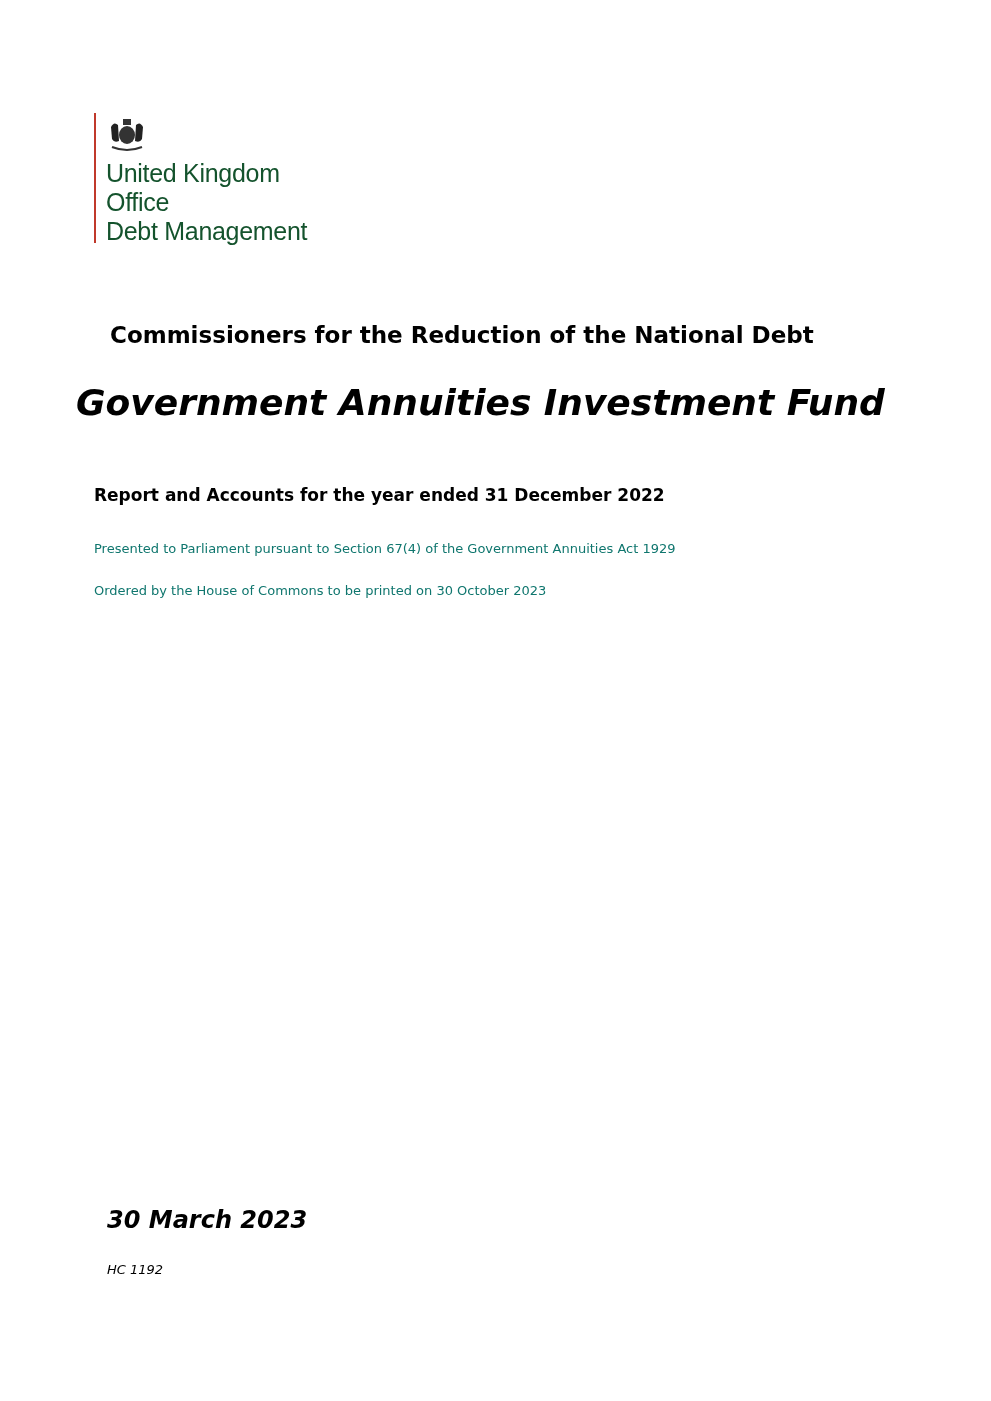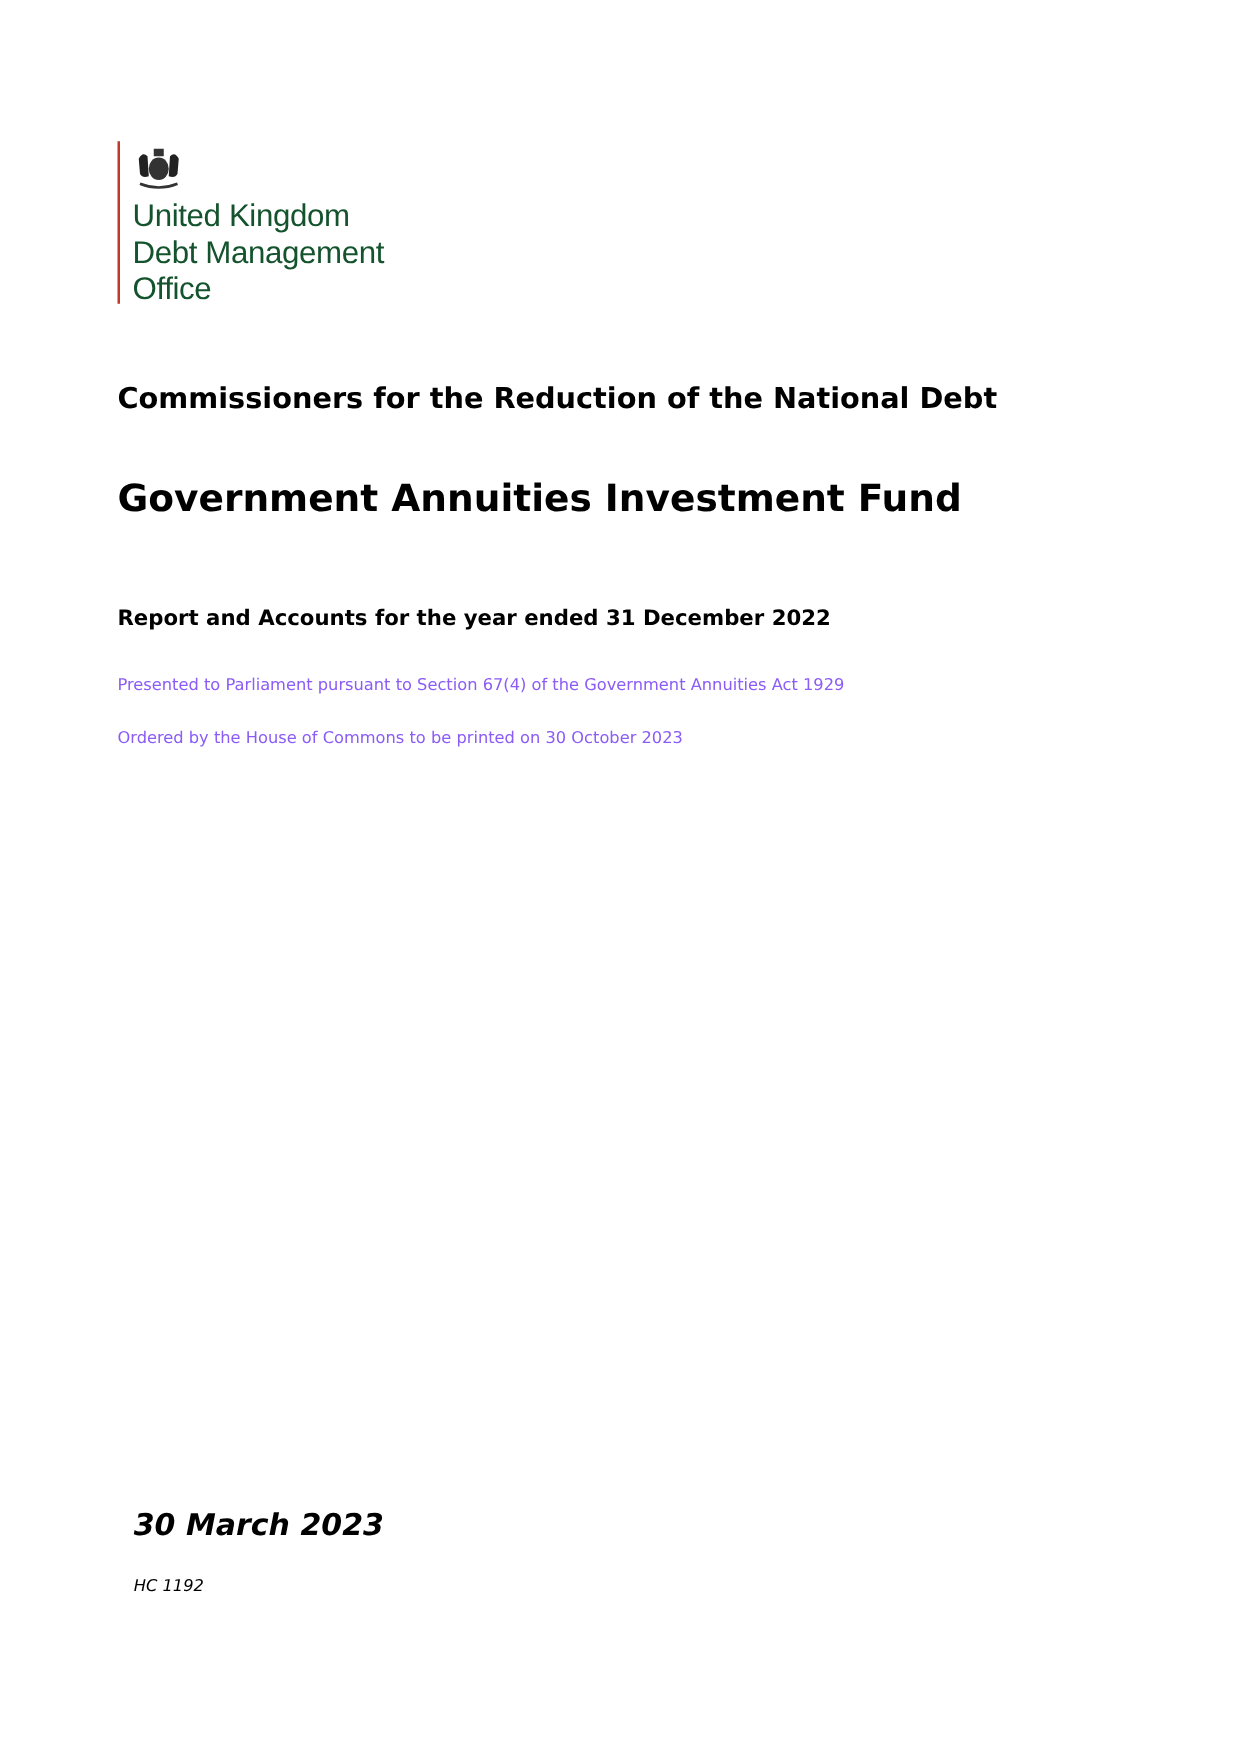--- a/index.html
+++ b/index.html
@@ -3,45 +3,45 @@
 <meta charset="utf-8">
 <style>
   html, body { margin: 0; padding: 0; background: #ffffff; }
   body { width: 991px; height: 1401px; position: relative; overflow: hidden;
          font-family: "DejaVu Sans", sans-serif; color: #000; }
   .logo { position: absolute; left: 94px; top: 113px; width: 250px; height: 130px; }
   .logo-bar { position: absolute; left: 0; top: 0; width: 2px; height: 130px; background: #c0392b; }
   .crest { position: absolute; left: 12px; top: 2px; width: 42px; height: 38px; }
   .logo-text { position: absolute; left: 12px; top: 46px; font-family: "Liberation Sans", sans-serif;
                font-size: 25px; line-height: 29px; color: #14532d; letter-spacing: -0.3px; }
-  .t1 { position: absolute; left: 94px; top: 306px; font-size: 23px; font-weight: bold; margin: 0; }
-  .t2 { position: absolute; left: 94px; top: 382px; font-size: 30px; font-weight: bold; margin: 0; }
+  .t1 { position: absolute; left: 94px; top: 306px; font-size: 23px; font-weight: bold; margin: 16px; }
+  .t2 { position: absolute; left: 76px; top: 382px; font-size: 36px; font-weight: bold; margin: 0; font-style: italic; }
   .t3 { position: absolute; left: 94px; top: 485px; font-size: 17px; font-weight: bold; margin: 0; }
-  .small { position: absolute; left: 94px; font-size: 13px; margin: 0; color: #8b5cf6; }
+  .small { position: absolute; left: 94px; font-size: 13px; margin: 0; color: #0f766e; }
   .p1 { top: 541px; }
   .p2 { top: 583px; }
   .date { position: absolute; left: 107px; top: 1206px; font-size: 24px; font-weight: bold; margin: 0; font-style: italic; }
   .hc { position: absolute; left: 107px; top: 1262px; font-size: 13px; margin: 0; font-style: italic; }
 </style>
 </head>
 <body>
 
 <div class="logo">
   <div class="logo-bar"></div>
   <svg class="crest" viewBox="0 0 42 38">
     <ellipse cx="21" cy="20" rx="8" ry="9" fill="#333"></ellipse>
     <rect x="17" y="4" width="8" height="6" fill="#333"></rect>
     <path d="M5 12 Q8 6 12 10 L13 26 Q8 28 6 24 Z" fill="#222"></path>
     <path d="M37 12 Q34 6 30 10 L29 26 Q34 28 36 24 Z" fill="#222"></path>
     <path d="M6 32 Q21 38 36 32" stroke="#333" stroke-width="2" fill="none"></path>
   </svg>
   <div class="logo-text">
     <div>United Kingdom</div>
+    <div>Office</div>
     <div>Debt Management</div>
-    <div>Office</div>
   </div>
 </div>
 
 <h2 class="t1">Commissioners for the Reduction of the National Debt</h2>
 <h1 class="t2">Government Annuities Investment Fund</h1>
 <h2 class="t3">Report and Accounts for the year ended 31 December 2022</h2>
 <p class="small p1">Presented to Parliament pursuant to Section 67(4) of the Government Annuities Act 1929</p>
 <p class="small p2">Ordered by the House of Commons to be printed on 30 October 2023</p>
 <p class="date">30 March 2023</p>
 <p class="hc">HC 1192</p>

